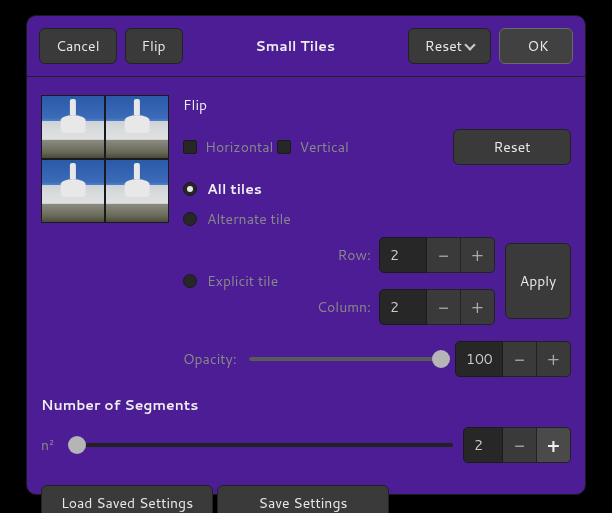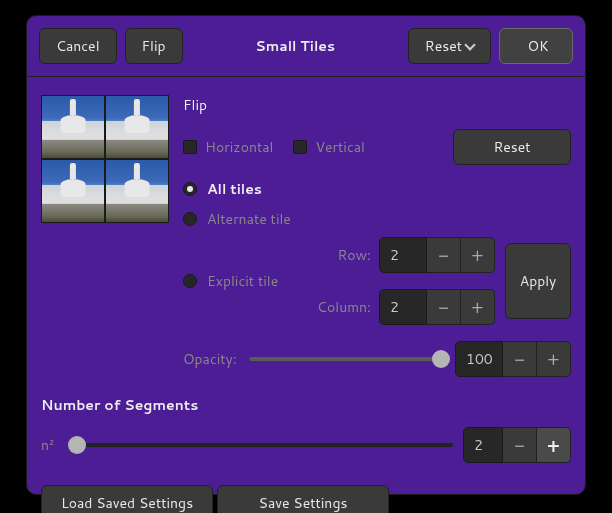--- a/index.html
+++ b/index.html
@@ -12,21 +12,21 @@
 .reset-btn { display: flex; align-items: center; gap: 4px; }
 .chev { border: solid #ccc; border-width: 0 2px 2px 0; display: inline-block; padding: 3px; transform: rotate(45deg); margin-top: -3px; }
 .content { padding: 18px 14px 14px 14px; }
 .top { display: flex; gap: 14px; }
 .preview { width: 128px; height: 128px; display: grid; grid-template-columns: 1fr 1fr; grid-template-rows: 1fr 1fr; flex-shrink: 0; }
 .tile { background: linear-gradient(to bottom, #2b5aa8 0%, #3a6ab8 35%, #5080c8 40%, #cfd3d5 41%, #d8dcde 55%, #e0e0e0 70%, #8a8a82 71%, #6a6a58 90%, #4a4a3a 100%); position: relative; border: 0.5px solid #1a1a1a; }
 .tile::before { content: ""; position: absolute; left: 50%; top: 5%; width: 10%; height: 25%; background: #e8e8e8; transform: translateX(-50%); border-radius: 2px 2px 0 0; }
 .tile::after { content: ""; position: absolute; left: 50%; top: 30%; width: 40%; height: 30%; background: #e8e8e8; transform: translateX(-50%); border-radius: 50% 50% 4px 4px / 30% 30% 4px 4px; }
 .flip-panel { flex: 1; }
 .flip-title { font-weight: 400; color: #eee; margin-bottom: 14px; }
-.flip-row1 { display: flex; align-items: center; gap: 20px; margin-bottom: 14px; }
+.flip-row1 { display: flex; align-items: center; gap: 4px; margin-bottom: 14px; }
 .checkbox { display: flex; align-items: center; gap: 8px; color: #888; }
 .cb-box { width: 14px; height: 14px; background: #272727; border: 1px solid #1a1a1a; border-radius: 2px; }
 .reset-sm { margin-left: auto; width: 118px; text-align: center; }
 .radio-stack { display: flex; flex-direction: column; gap: 10px; margin-bottom: 8px; }
 .radio { display: flex; align-items: center; gap: 10px; color: #888; }
 .radio.sel { color: #eee; font-weight: 600; }
 .rb { width: 14px; height: 14px; border-radius: 50%; background: #272727; border: 1px solid #1a1a1a; position: relative; flex-shrink:0; }
 .rb.on::after { content: ""; position: absolute; inset: 3px; background: #e8e8e8; border-radius: 50%; }
 .explicit-row { display: flex; align-items: center; gap: 10px; }
 .explicit-row .radio { flex-shrink: 0; }

